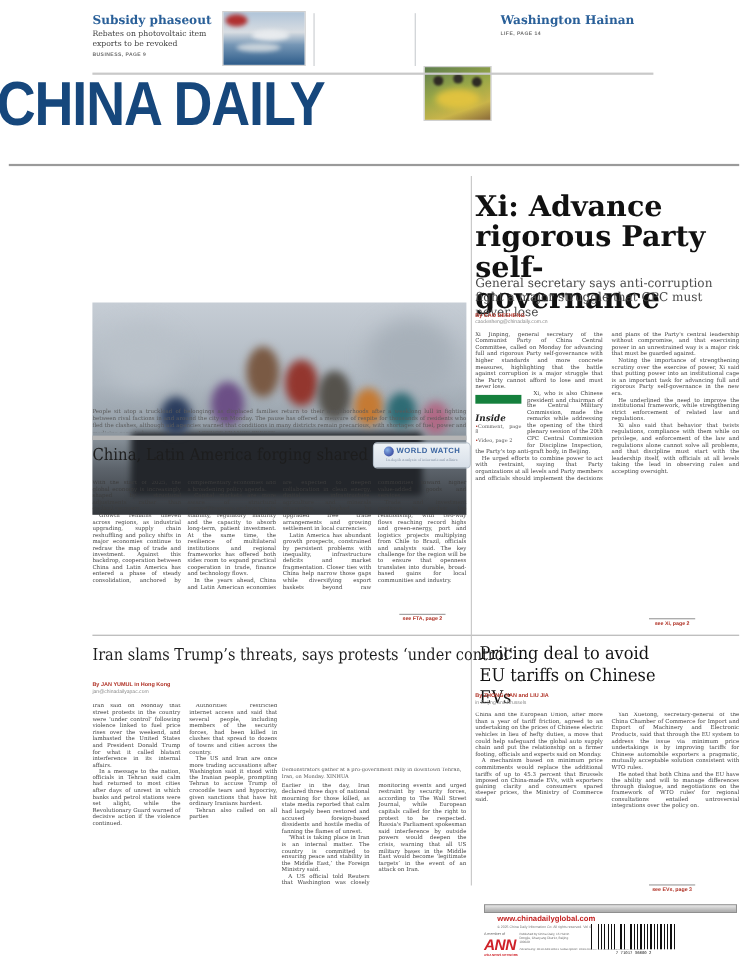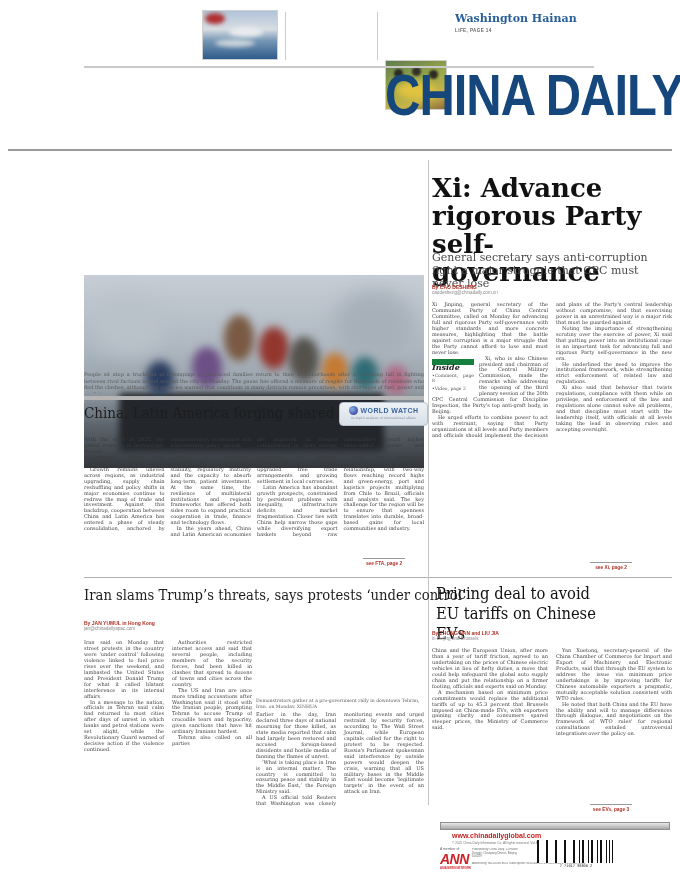--- a/index.html
+++ b/index.html
@@ -12,21 +12,21 @@
   
   .promo-title{font-weight:bold;color:#2a6099;font-size:11px;line-height:12px;}
   .promo-title.three{font-size:10px;line-height:11.5px;}
   .promo-sub{font-size:7px;line-height:8.6px;color:#3f3f3f;margin-top:2px;}
   .kicker{font-family:"Liberation Sans",sans-serif;font-size:4.6px;font-weight:bold;color:#6b6b6b;
           letter-spacing:.4px;margin-top:3px;}
   .vrule-top{width:1px;background:#c9ccd0;}
   .thumb{border:1px solid #d0d0d0;box-sizing:border-box;}
 
   
-  .masthead{left:0;top:68px;width:680px;text-align:right;}
+  .masthead{left:0;top:68px;width:680px;text-align:left;}
   .masthead span{display:inline-block;font-weight:bold;font-size:48px;letter-spacing:-1px;
                  color:#16477c;transform:scaleY(1.18) scaleX(1.02);transform-origin:center;}
   .edition-row{left:0;top:129px;width:680px;display:flex;justify-content:center;align-items:center;gap:8px;}
   .edition{font-size:7.5px;font-weight:bold;letter-spacing:1.6px;color:#14365c;}
   .pubdate{font-size:7px;letter-spacing:1.1px;color:#93a3b3;}
   .calli{display:flex;gap:1px;position:relative;top:-1px;}
   .calli svg{display:block;}
   .calli-red{position:absolute;left:50%;bottom:-3px;margin-left:-22px;width:13px;height:2px;background:#c0392b;}
 
   .rule{background:#b5b5b5;}
@@ -48,21 +48,21 @@
   .body-txt p:first-child{text-indent:0;}
   .cols2{column-count:2;column-gap:8px;}
   .cols4{column-count:4;column-gap:6px;}
   .caption{font-size:5px;line-height:6.6px;color:#5a5a5a;text-align:justify;}
   .capsmall{font-size:4.6px;line-height:5.6px;color:#5a5a5a;}
 
   .jumpref{text-align:center;}
   .jumpref .bar{width:42px;height:1px;background:#999;margin:0 auto 2px auto;}
   .jumpref .txt{font-family:"Liberation Sans",sans-serif;font-size:4.8px;font-weight:bold;color:#b03226;}
 
-  .inside-box{float:left;width:42px;margin:3px 5px 2px 0;border-top:6px solid #15803d;padding-top:0;}
+  .inside-box{float:left;width:42px;margin:3px 5px 2px 0;border-top:8px solid #15803d;padding-top:11px;}
   .inside-title{font-size:8px;font-weight:bold;font-style:italic;color:#222;}
   .inside-item{font-size:4.5px;line-height:5.6px;color:#555;margin-top:2px;}
   .inside-item::before{content:"\2022 ";color:#b03226;}
 
   
   .watch{left:339px;top:402px;width:89px;height:24px;border:1px solid #b6c1cc;border-radius:4px;
          background:linear-gradient(#eef2f6,#d7dfe8);box-sizing:border-box;text-align:center;padding-top:3px;}
   .watch-row{display:flex;align-items:center;justify-content:center;gap:3px;}
   .globe{width:9px;height:9px;border-radius:50%;
          background:radial-gradient(circle at 35% 35%,#8ab4e8,#4a5fb0 60%,#343d8c);}
@@ -90,20 +90,25 @@
   .barcode{left:537px;top:840px;width:78px;height:23px;background:
      repeating-linear-gradient(90deg,#111 0 1.5px,#fff 1.5px 3.5px,#111 3.5px 4.2px,#fff 4.2px 6.5px,#111 6.5px 7.2px,#fff 7.2px 9px);}
   .barcode-num{left:537px;top:864px;width:78px;text-align:center;font-family:"DejaVu Sans Mono",monospace;
                font-size:3.6px;color:#222;}
 </style>
 </head>
 <body>
 
 <div class="page">
 
+  <div class="abs ovh" style="left:84px;top:13px;width:114px;height:50px;">
+    <div class="promo-title" style="white-space:nowrap;">Subsidy phaseout</div>
+    <div class="promo-sub">Rebates on photovoltaic item exports to be revoked</div>
+    <div class="kicker">BUSINESS, PAGE 9</div>
+  </div>
 
   <div class="abs ph phA thumb" style="left:202px;top:10px;width:76px;height:50px;">
     <div class="blob" style="left:2px;top:2px;width:20px;height:11px;background:#b03030;filter:blur(2px);"></div>
     <div class="blob" style="left:26px;top:16px;width:34px;height:10px;background:#e8ebee;filter:blur(2px);"></div>
     <div class="blob" style="left:12px;top:28px;width:40px;height:8px;background:#c8d2da;filter:blur(2px);"></div>
   </div>
 
   <div class="abs vrule-top" style="left:285px;top:12px;height:48px;"></div>
 
 

